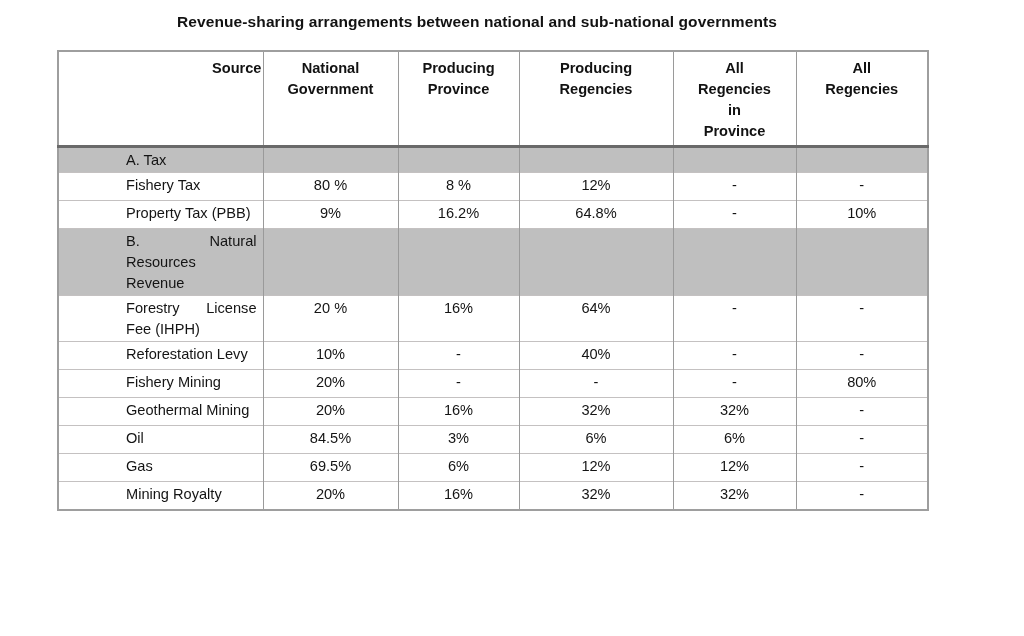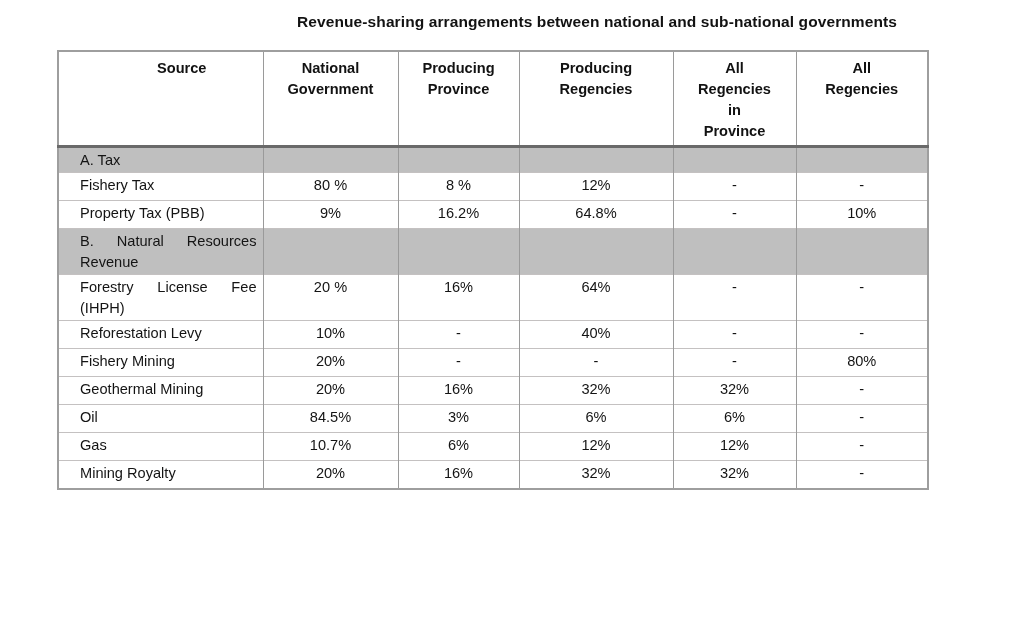--- a/index.html
+++ b/index.html
@@ -7,21 +7,21 @@
     padding: 0;
     width: 1024px;
     height: 636px;
     background: #ffffff;
     font-family: "Liberation Sans", sans-serif;
     color: #141414;
   }
   .doc-title {
     margin: 13px 0 0 57px;
     width: 840px;
-    text-align: right;
+    text-align: center;
     font-weight: bold;
     font-size: 15.5px;
     letter-spacing: 0.1px;
     color: #121212;
   }
   table.rev-table {
     position: absolute;
     left: 57px;
     top: 50px;
     width: 870px;
@@ -39,39 +39,39 @@
   thead th {
     font-weight: bold;
     white-space: pre-line;
     line-height: 21px;
     padding-top: 6px;
     height: 86px;
     border-bottom: 3px solid var(--header-rule, #696969);
     color: #121212;
   }
   thead th.col-source {
-    text-align: center;
+    text-align: right;
     padding-left: 43px;
     margin-top: 26px;
   }
   tbody td {
     border-top: 1px solid var(--row-rule, #c4c1c1);
     line-height: 21px;
     padding-top: 2px;
   }
   tr.section-row td {
     background: var(--section-bg, #bfbfbf);
     height: 16px;
   }
   tr.data-row td {
     height: 24px;
   }
   td.label-cell {
     text-align: justify;
-    padding-left: 21px;
+    padding-left: 67px;
     padding-right: 6px;
   }
   td.value-cell {
     text-align: center;
   }
 </style>
 </head>
 <body>
 
 <div class="page">
@@ -172,21 +172,21 @@
         <tr class="data-row">
     <td class="label-cell">Oil</td>
     <td class="value-cell">84.5%</td>
     <td class="value-cell">3%</td>
     <td class="value-cell">6%</td>
     <td class="value-cell">6%</td>
     <td class="value-cell">-</td>
   </tr>
         <tr class="data-row">
     <td class="label-cell">Gas</td>
-    <td class="value-cell">10.7%</td>
+    <td class="value-cell">69.5%</td>
     <td class="value-cell">6%</td>
     <td class="value-cell">12%</td>
     <td class="value-cell">12%</td>
     <td class="value-cell">-</td>
   </tr>
         <tr class="data-row">
     <td class="label-cell">Mining Royalty</td>
     <td class="value-cell">20%</td>
     <td class="value-cell">16%</td>
     <td class="value-cell">32%</td>

